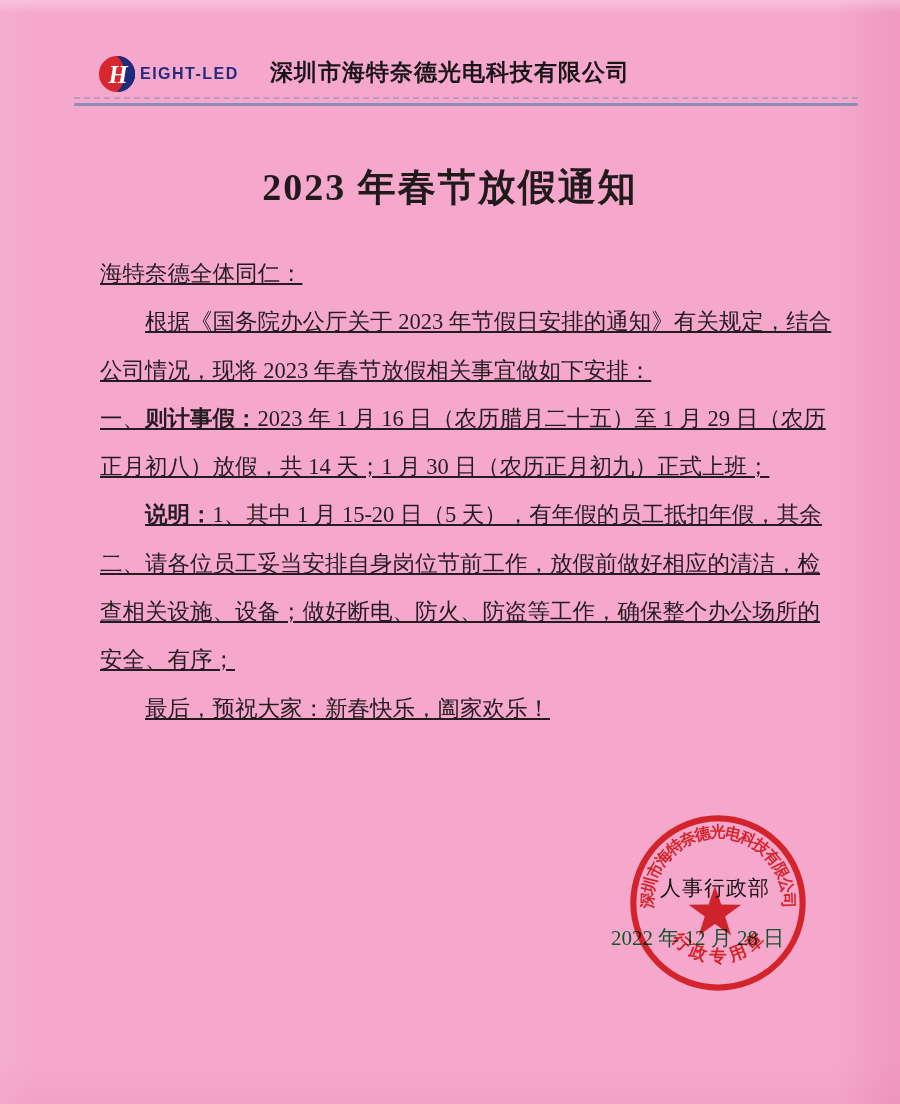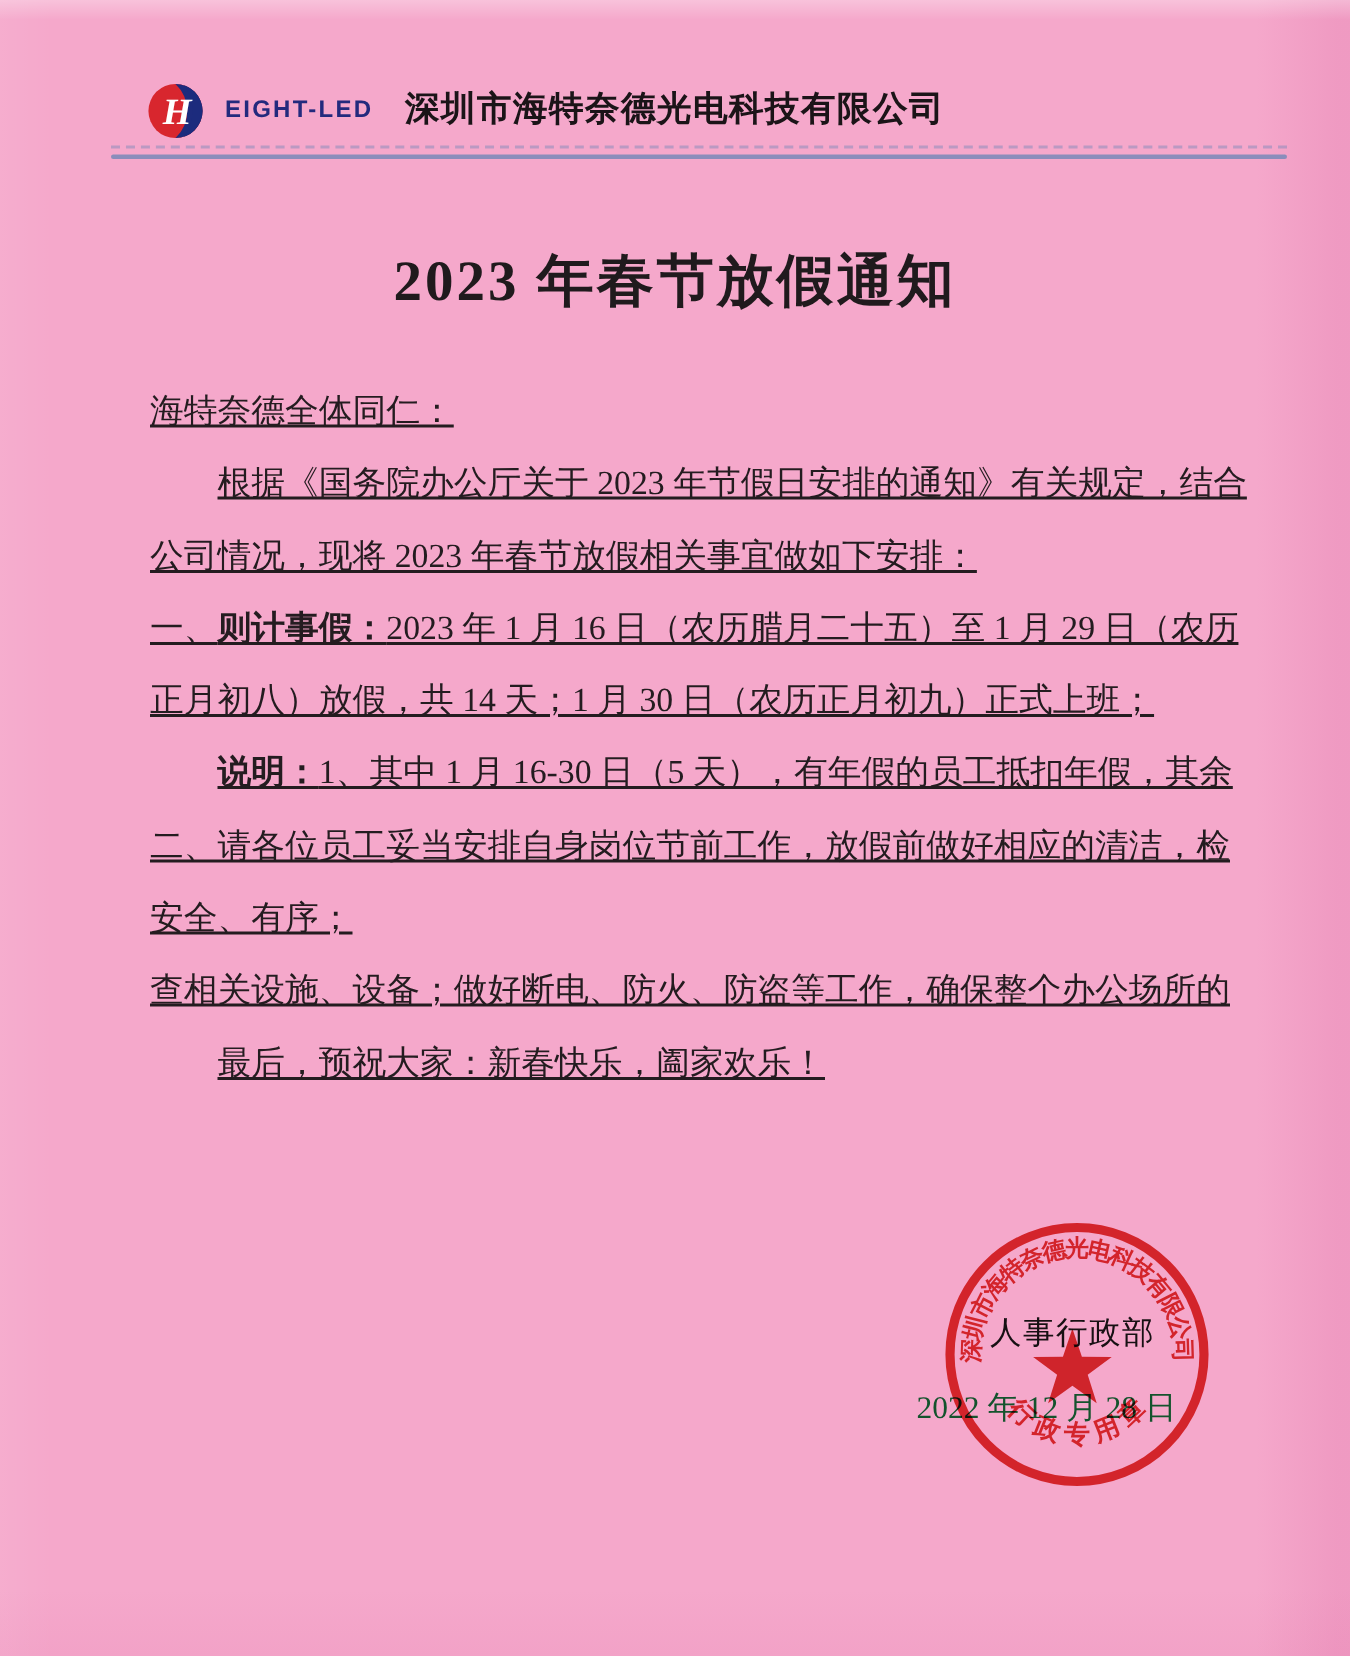--- a/index.html
+++ b/index.html
@@ -21,21 +21,20 @@
   
   .logo{
     position:absolute;left:98px;top:55px;
     display:flex;align-items:center;gap:4px;
   }
   .logo-mark{width:38px;height:38px;display:block;}
   .logo-word{
     font-family:"Liberation Sans","DejaVu Sans",sans-serif;
     font-weight:bold;font-size:16px;letter-spacing:1.5px;
     color:#232a7d;
-    margin-left:10px;
   }
   .company-name{
     position:absolute;left:0;top:57px;width:900px;
     text-align:center;
     font-family:"Liberation Sans","DejaVu Sans",sans-serif;
     font-weight:bold;font-size:23px;letter-spacing:1px;
     color:#1b1418;
   }
   .rule-dashed{
     position:absolute;left:74px;top:97px;width:784px;height:0;
@@ -98,24 +97,24 @@
   <div class="rule-solid"></div>
 
   <div class="doc-title">2023 年春节放假通知</div>
 
   <div class="notice-body" id="notice-body">
       <div class="line"><span>海特奈德全体同仁：</span></div>
       <div class="line indent"><span>根据《国务院办公厅关于 2023 年节假日安排的通知》有关规定，结合</span></div>
       <div class="line"><span>公司情况，现将 2023 年春节放假相关事宜做如下安排：</span></div>
       <div class="line"><span>一、</span><b>则计事假：</b><span>2023 年 1 月 16 日（农历腊月二十五）至 1 月 29 日（农历</span></div>
       <div class="line"><span>正月初八）放假，共 14 天；1 月 30 日（农历正月初九）正式上班；</span></div>
-      <div class="line indent"><b>说明：</b><span>1、其中 1 月 16-30 日（5 天），有年假的员工抵扣年假，其余</span></div>
+      <div class="line indent"><b>说明：</b><span>1、其中 1 月 15-20 日（5 天），有年假的员工抵扣年假，其余</span></div>
       <div class="line"><span>二、请各位员工妥当安排自身岗位节前工作，放假前做好相应的清洁，检</span></div>
+      <div class="line"><span>查相关设施、设备；做好断电、防火、防盗等工作，确保整个办公场所的</span></div>
       <div class="line"><span>安全、有序；</span></div>
-      <div class="line"><span>查相关设施、设备；做好断电、防火、防盗等工作，确保整个办公场所的</span></div>
       <div class="line indent"><span>最后，预祝大家：新春快乐，阖家欢乐！</span></div>
     </div>
 
   <div class="sig-dept">人事行政部</div>
   <div class="sig-date">2022 年 12 月 28 日</div>
 
   <svg class="seal" viewBox="0 0 200 200">
     <circle cx="100" cy="100" r="83" fill="none" stroke="#d92020" stroke-width="6"></circle>
     <path id="sealTop" d="M 37 111 A 64 64 0 1 1 163 111" fill="none"></path>
     <path id="sealBottom" d="M 52.5 133.3 A 58 58 0 0 0 147.5 133.3" fill="none"></path>

